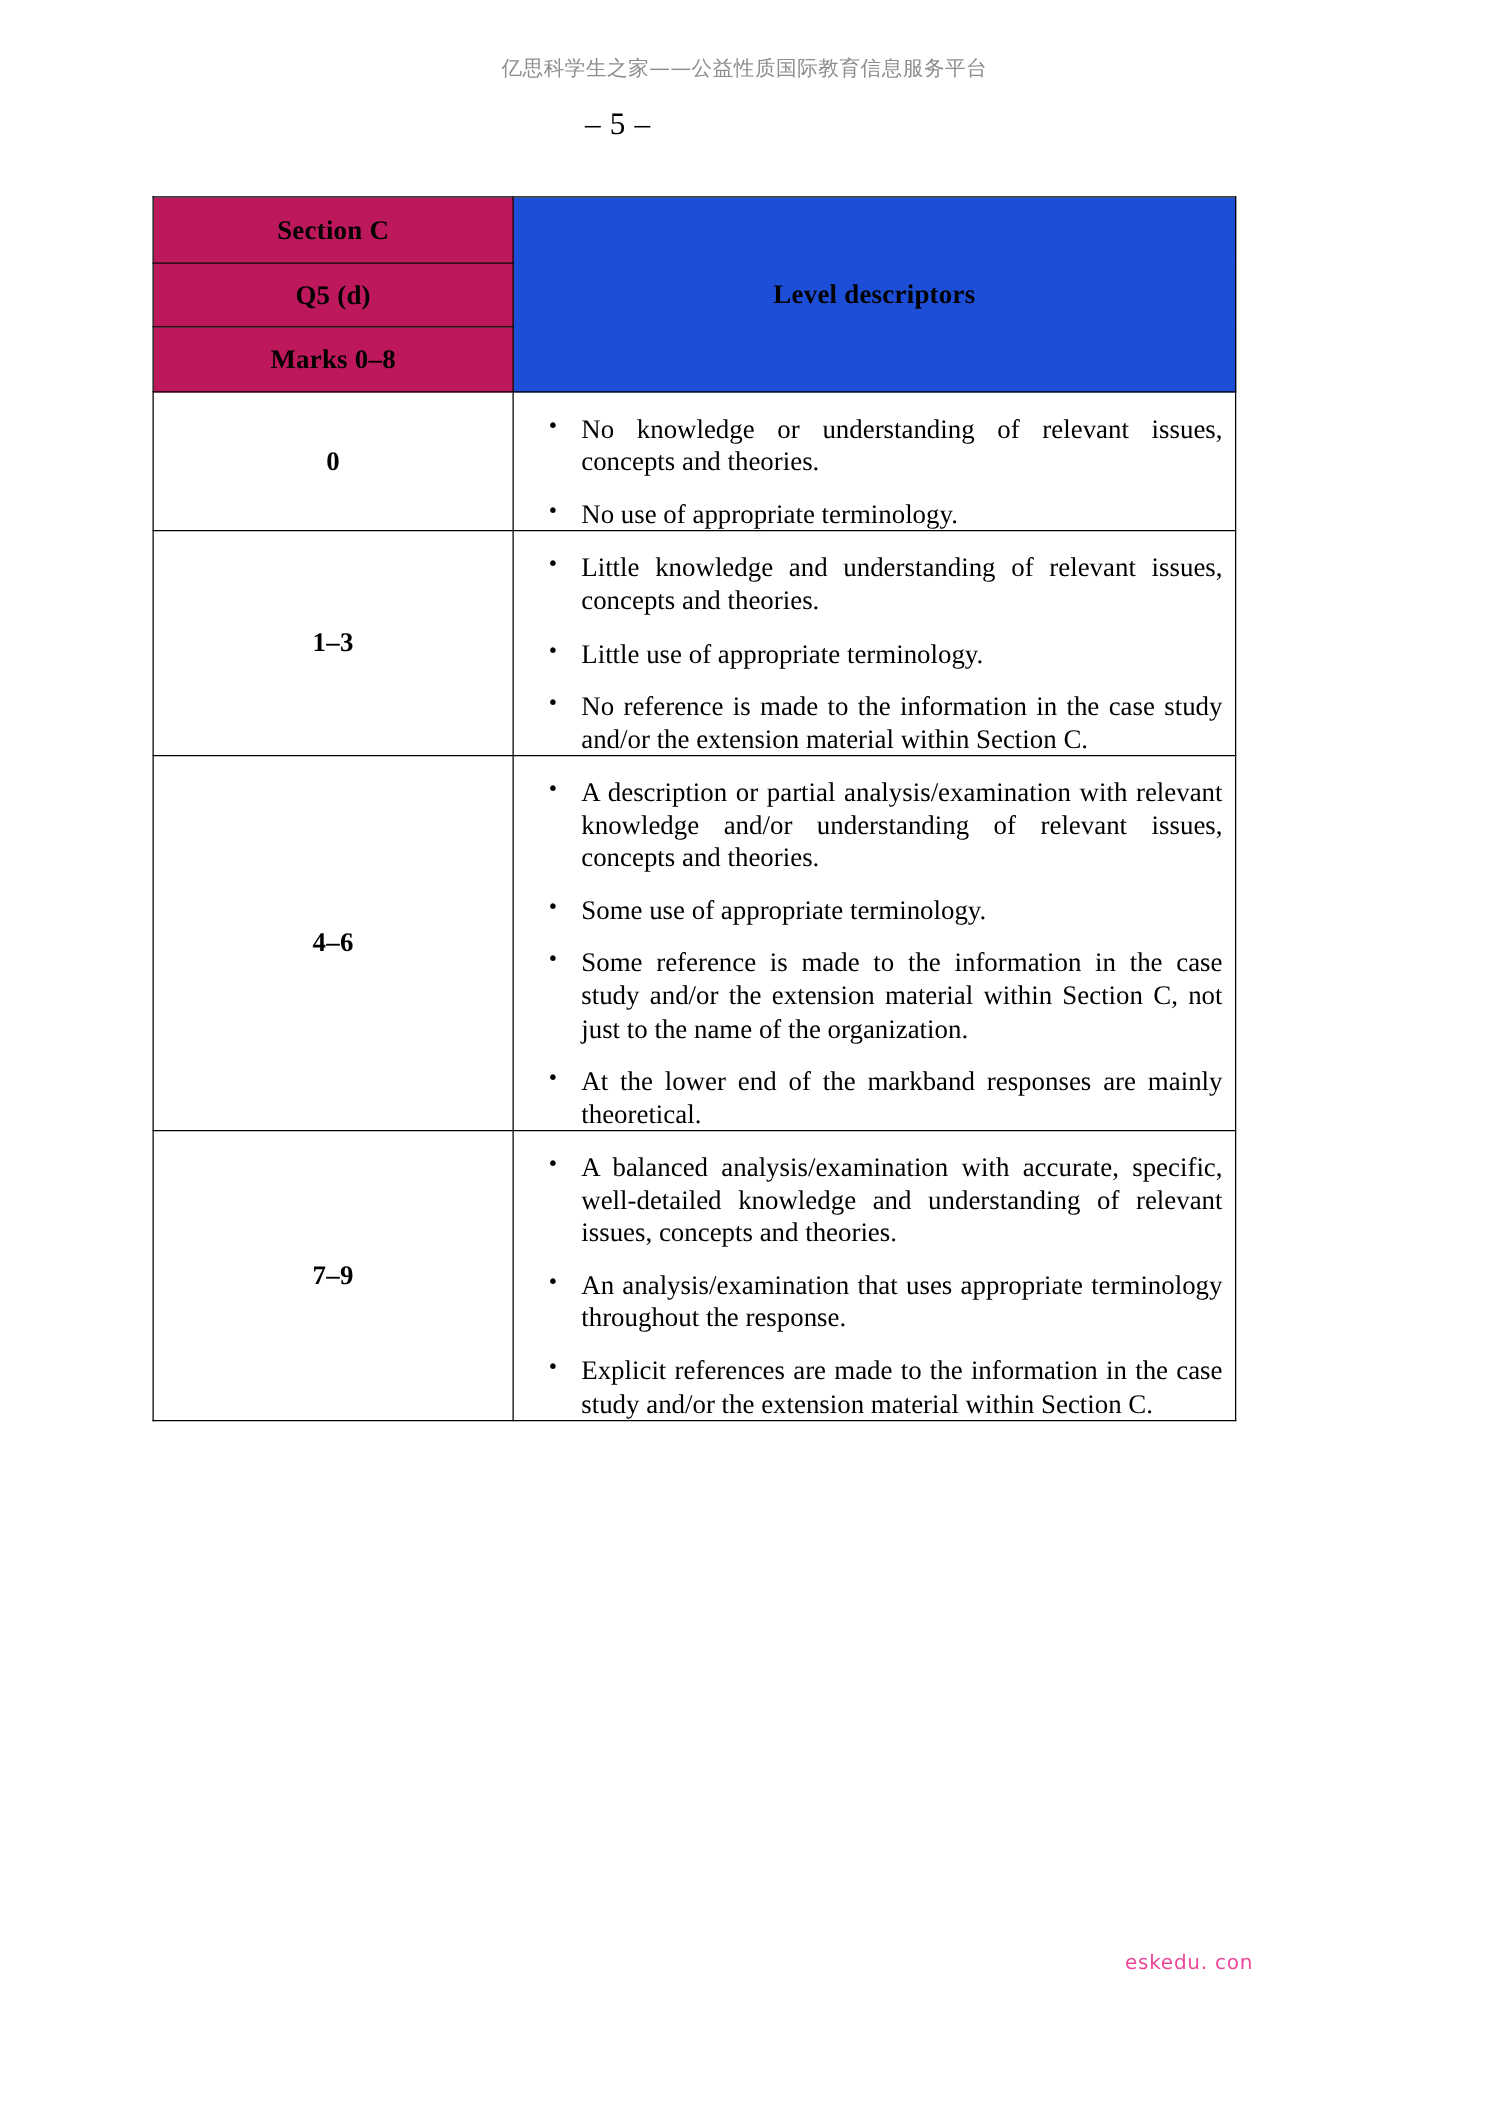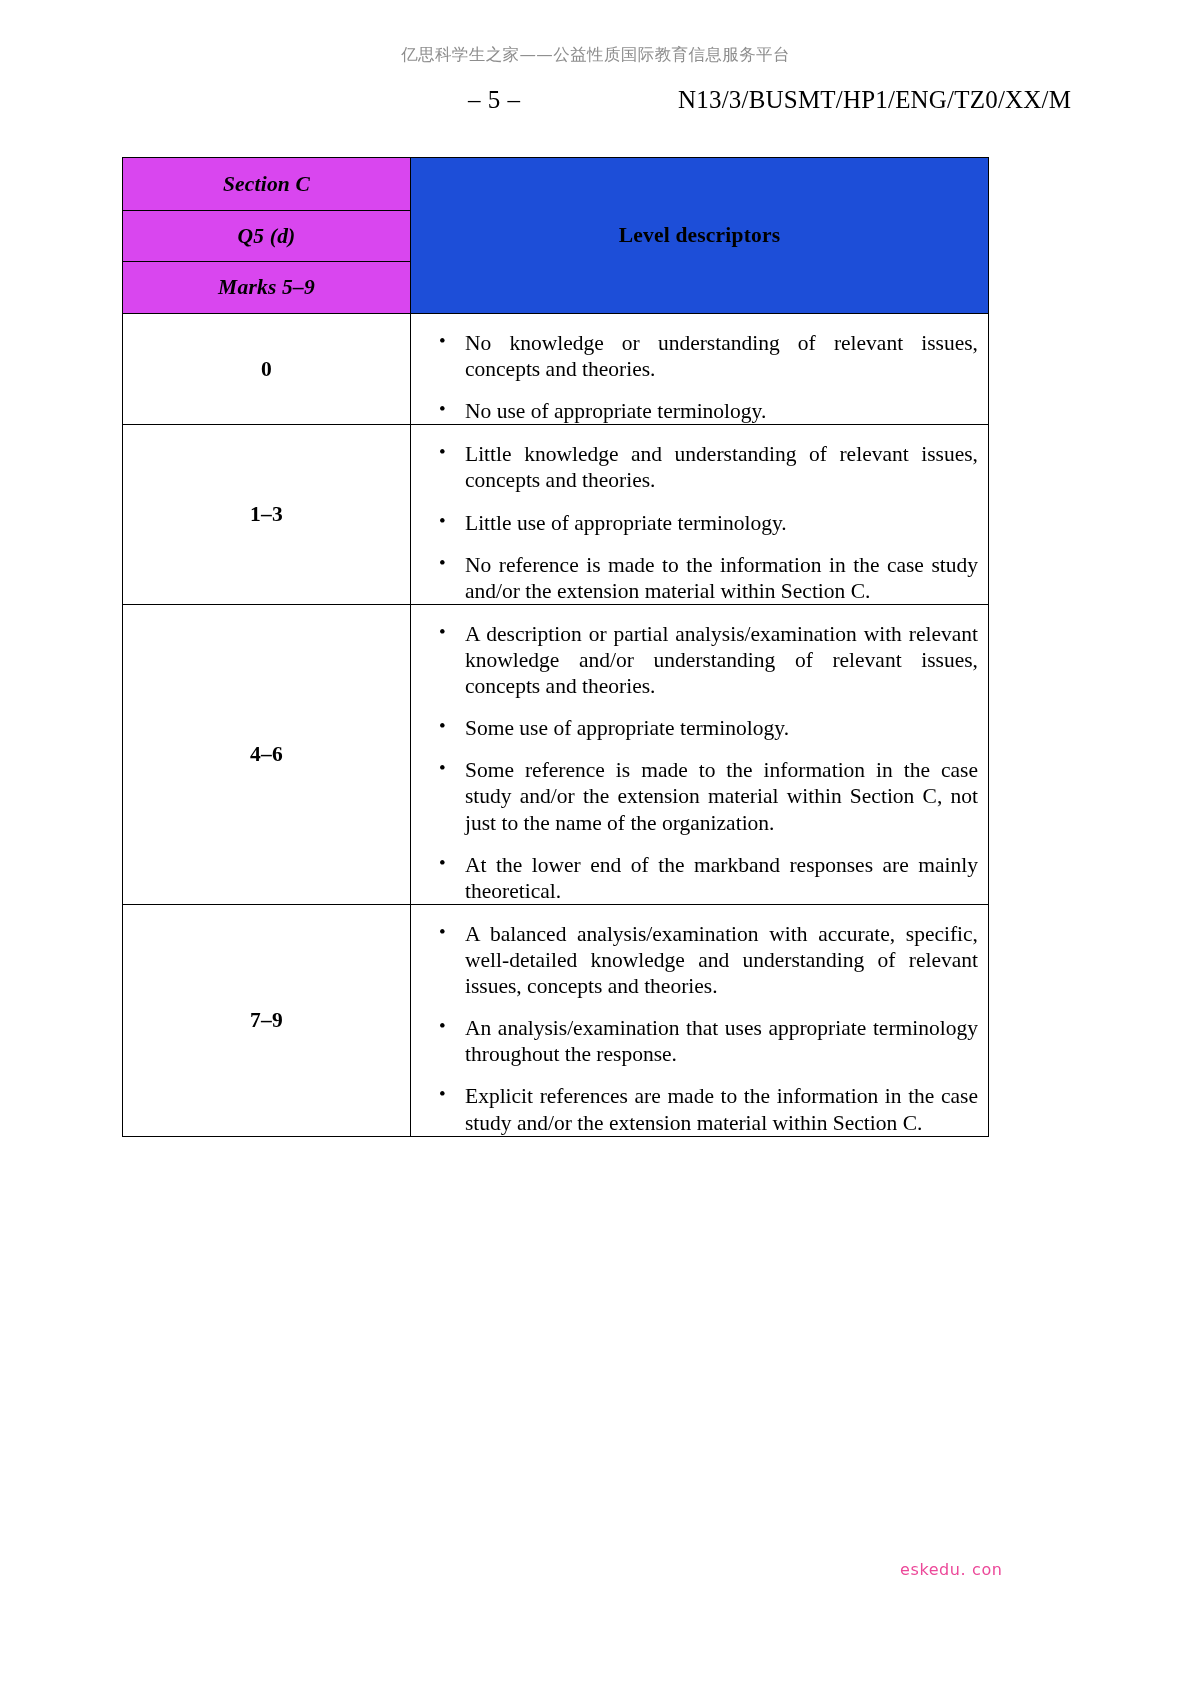--- a/index.html
+++ b/index.html
@@ -71,27 +71,26 @@
   .ms-table td {
     border: 1.3px solid #000000;
     vertical-align: middle;
     padding: 0;
   }
 
   .col-marks { width: 288px; }
   .col-desc  { width: 578px; }
 
   .hdr-cell {
-    background: #d946ef;
+    background: #be185d;
     text-align: center;
     font-weight: bold;
     font-size: 21.5px;
     height: 50px;
     letter-spacing: 0.2px;
-    font-style: italic;
   }
   .hdr-cell.h1 { height: 52px; }
   .hdr-cell.h2 { height: 50px; }
   .hdr-cell.h3 { height: 51px; }
 
   .hdr-desc {
     background: #1d4ed8;
     text-align: center;
     font-weight: bold;
     font-size: 21.5px;
@@ -154,38 +153,37 @@
 </style>
 </head>
 <body>
 
 <div class="page">
 
   <div class="watermark-top">亿思科学生之家——公益性质国际教育信息服务平台</div>
 
   <div class="header-row">
     <div class="page-number">– 5 –</div>
-    <div class="paper-code">N13/3/BUSMT/HP1/ENG/TZ0/XX/M</div>
   </div>
 
   <table class="ms-table">
     <colgroup>
       <col class="col-marks">
       <col class="col-desc">
     </colgroup>
     <tbody>
       <tr>
         <td class="hdr-cell h1">Section C</td>
         <td class="hdr-desc" rowspan="3">Level descriptors</td>
       </tr>
       <tr>
         <td class="hdr-cell h2">Q5 (d)</td>
       </tr>
       <tr>
-        <td class="hdr-cell h3">Marks 5–9</td>
+        <td class="hdr-cell h3">Marks 0–8</td>
       </tr>
 
       <tr>
         <td class="mark-cell">0</td>
         <td class="desc-cell">
           <ul class="bullets">
             <li>
                 <span class="txt">No knowledge or understanding of relevant issues, concepts and theories.</span>
               </li>
             <li>

